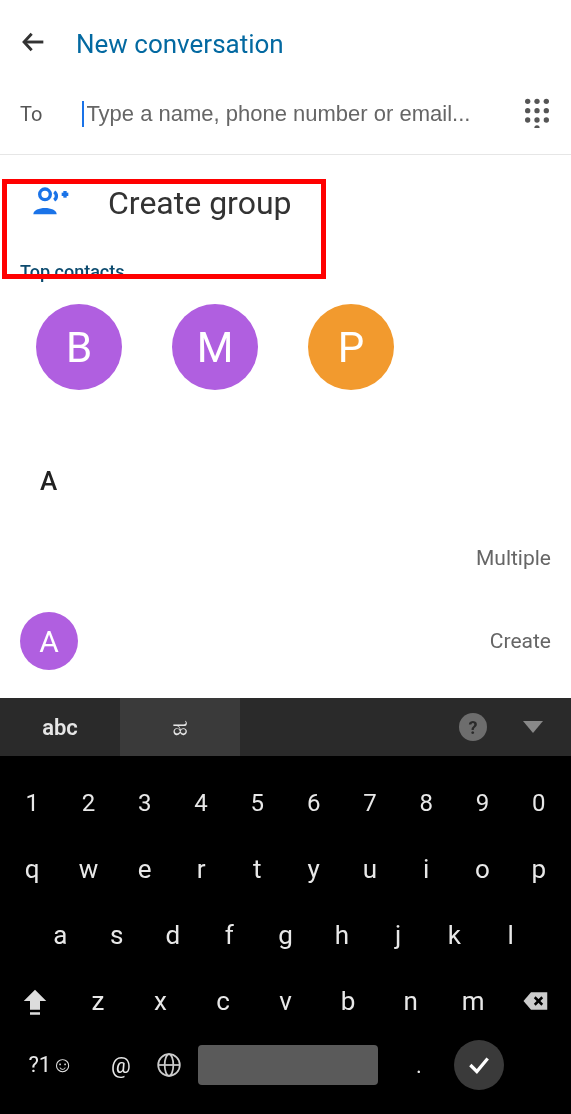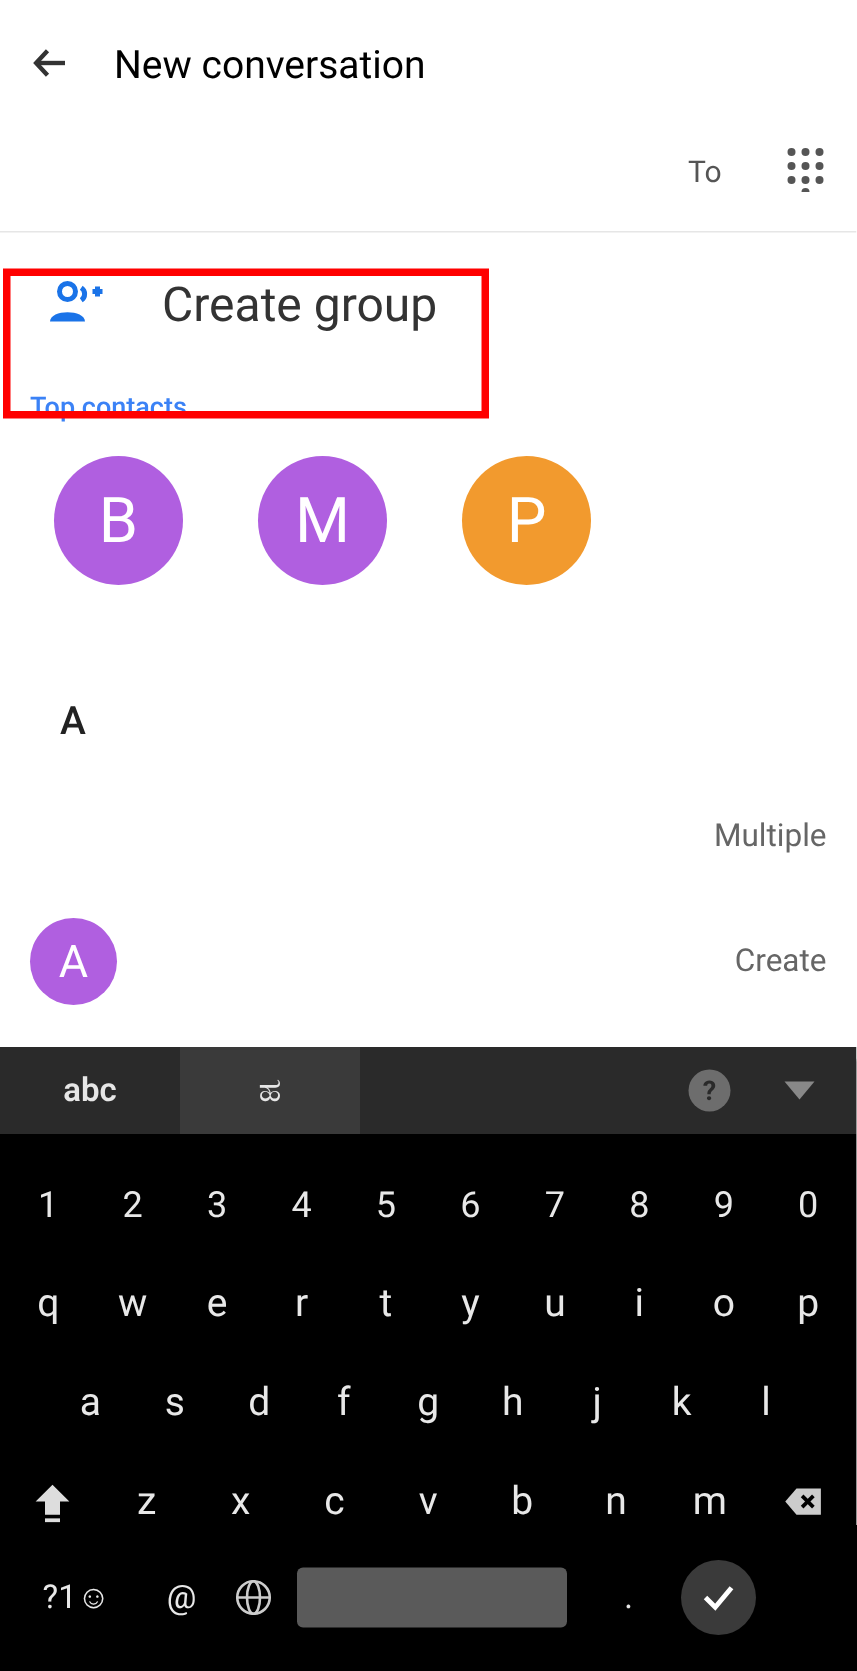--- a/index.html
+++ b/index.html
@@ -19,21 +19,21 @@
     }
     .back-icon {
       width: 28px;
       height: 28px;
       stroke: #333;
       stroke-width: 2.5;
       fill: none;
     }
     .title {
       font-size: 26px;
-      color: #000000;
+      color: #0369a1;
     }
     .to-row {
       display: flex;
       align-items: center;
       padding: 18px 18px 22px 20px;
       border-bottom: 1px solid #e6e6e6;
       gap: 40px;
       justify-content: flex-end;
     }
     .to-label {
@@ -79,21 +79,21 @@
     .group-icon {
       width: 40px;
       height: 40px;
     }
     .create-group .label {
       font-size: 32px;
       color: #333;
     }
     .top-contacts-label {
       font-size: 18px;
-      color: #3b82f6;
+      color: #0c4a6e;
       padding: 4px 20px 0 20px;
       font-weight: 500;
     }
     .avatars {
       display: flex;
       padding: 22px 20px 20px 36px;
       gap: 50px;
     }
     .avatar {
       width: 86px;
@@ -248,20 +248,21 @@
     <svg class="back-icon" viewBox="0 0 24 24">
       <line x1="20" y1="12" x2="4" y2="12"></line>
       <polyline points="10,5 3.5,12 10,19"></polyline>
     </svg>
   </span>
   <span class="title">New conversation</span>
 </div>
 
 <div class="to-row">
   <span class="to-label">To</span>
+  <input class="to-input" placeholder="Type a name, phone number or email..." style="">
   <span>
     <svg class="dialpad-icon" viewBox="0 0 24 24">
       <circle cx="5" cy="4" r="2"></circle>
         <circle cx="12" cy="4" r="2"></circle>
         <circle cx="19" cy="4" r="2"></circle>
       <circle cx="5" cy="11" r="2"></circle>
         <circle cx="12" cy="11" r="2"></circle>
         <circle cx="19" cy="11" r="2"></circle>
       <circle cx="5" cy="18" r="2"></circle>
         <circle cx="12" cy="18" r="2"></circle>

